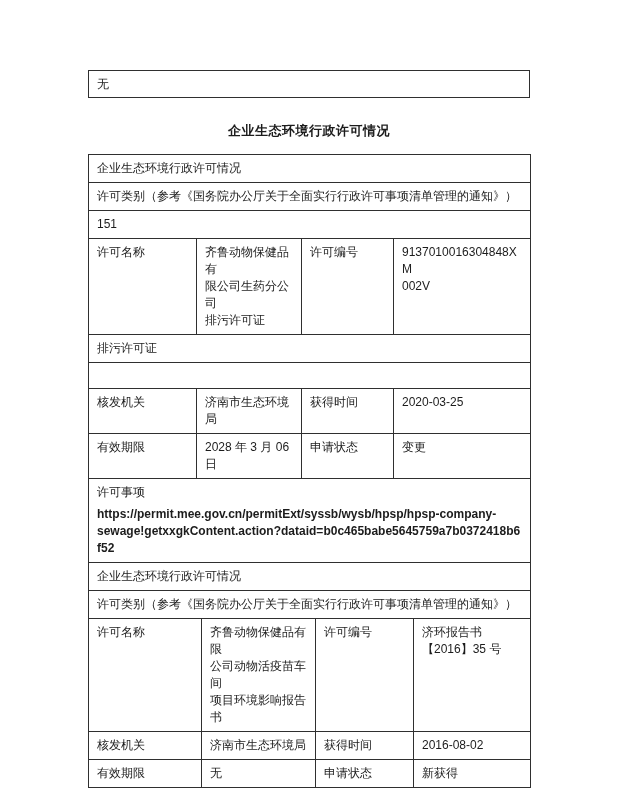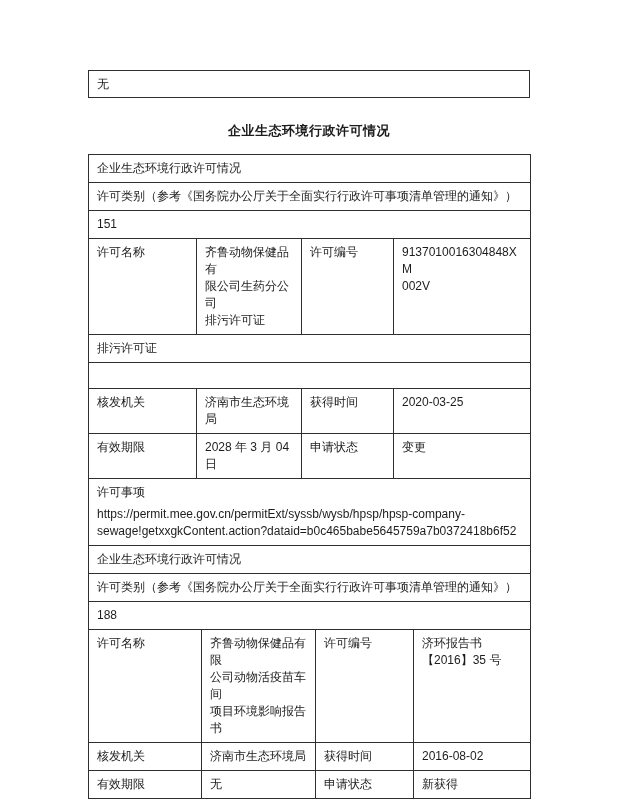--- a/index.html
+++ b/index.html
@@ -54,20 +54,21 @@
   td.pre {
     white-space: pre-line;
   }
   tr.empty-row td {
     height: 15px;
   }
   .matter-url {
     margin-top: 5px;
     white-space: pre-line;
     word-break: break-all;
+    font-weight: bold;
   }
   .matter-label {
     margin-bottom: 0;
   }
   
   table.first col.c1 { width: 108px; }
   table.first col.c2 { width: 105px; }
   table.first col.c3 { width: 92px; }
   table.first col.c4 { width: 137px; }
   
@@ -120,21 +121,21 @@
         <td colspan="4"></td>
       </tr>
       <tr>
         <td>核发机关</td>
         <td>济南市生态环境局</td>
         <td>获得时间</td>
         <td>2020-03-25</td>
       </tr>
       <tr>
         <td>有效期限</td>
-        <td>2028 年 3 月 04 日</td>
+        <td>2028 年 3 月 06 日</td>
         <td>申请状态</td>
         <td>变更</td>
       </tr>
       <tr>
         <td colspan="4">
           <div class="matter-label">许可事项</div>
           <div class="matter-url">https://permit.mee.gov.cn/permitExt/syssb/wysb/hpsp/hpsp-company-
 sewage!getxxgkContent.action?dataid=b0c465babe5645759a7b0372418b6f52</div>
         </td>
       </tr>
@@ -149,23 +150,20 @@
         <col class="c4">
       </colgroup>
     <tbody>
       <tr>
         <td colspan="4">企业生态环境行政许可情况</td>
       </tr>
       <tr>
         <td colspan="4">许可类别（参考《国务院办公厅关于全面实行行政许可事项清单管理的通知》）</td>
       </tr>
       <tr>
-        <td colspan="4">188</td>
-      </tr>
-      <tr>
         <td>许可名称</td>
         <td class="pre">齐鲁动物保健品有限
 公司动物活疫苗车间
 项目环境影响报告书</td>
         <td>许可编号</td>
         <td class="pre">济环报告书
 【2016】35 号</td>
       </tr>
       <tr>
         <td>核发机关</td>

